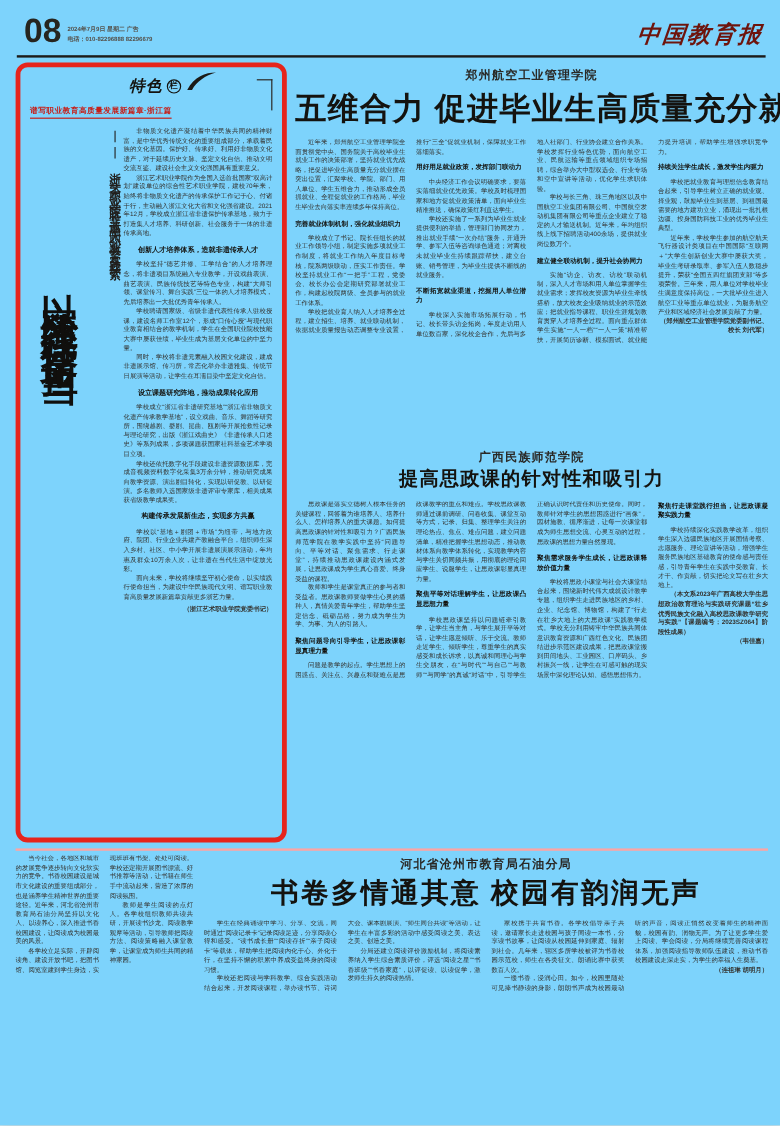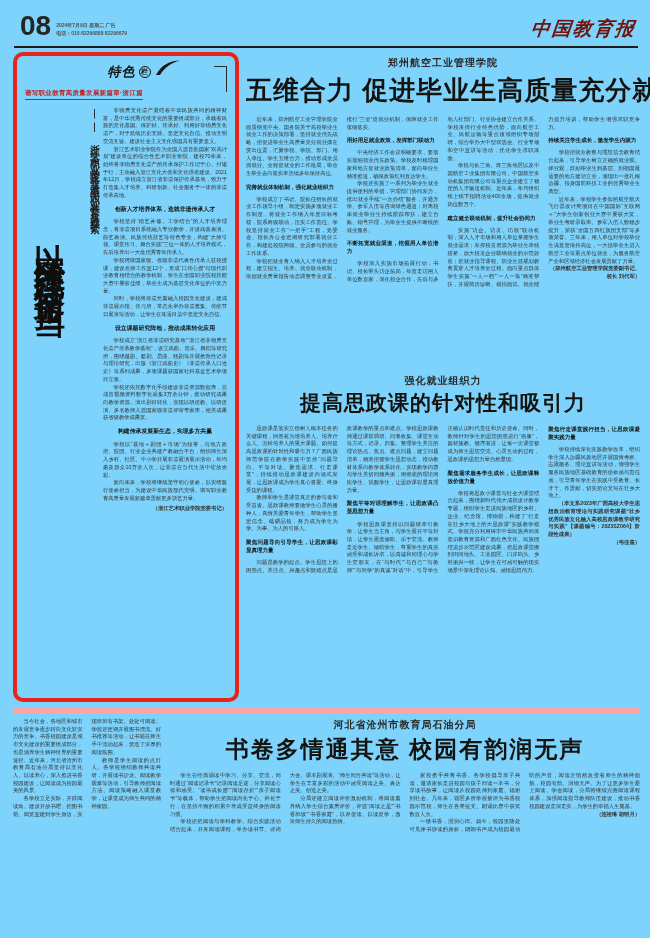--- a/index.html
+++ b/index.html
@@ -55,25 +55,25 @@
   .cols .subhead { font-size:5.5px; font-weight:bold; margin:5px 0; color:#14130f; break-inside:avoid; }
   .cols .byline { text-align:right; text-indent:0; font-weight:bold; }
   .cols .note { font-weight:bold; }
 
   .article-zz { position:absolute; left:246px; top:56px; width:394px; height:314px; }
   .article-zz .headline { font-size:26px; letter-spacing:1px; margin:3px 0 8px; }
   .article-zz .cols { columns:4; height:252px; }
 
   .article-gx { position:absolute; left:246px; top:374px; width:394px; height:330px; }
   .article-gx .headline-1 { font-size:22px; margin-top:2px; }
-  .article-gx .headline-2 { font-size:21px; letter-spacing:1px; margin:1px 0 8px; }
+  .article-gx .headline-2 { font-size:16px; letter-spacing:1px; margin:1px 0 8px; }
   .article-gx .cols { columns:4; height:246px; }
 
   .article-cz { position:absolute; left:13px; top:707px; width:627px; height:226px;
-                border-top:7px solid #fca5a5; padding-top:4px; display:flex; gap:9px; }
+                border-top:2px solid #fca5a5; padding-top:4px; display:flex; gap:9px; }
   .cz-left { width:148px; columns:2; column-gap:9px; height:218px; }
   .cz-right { flex:1; display:flex; flex-direction:column; }
   .cz-right .headline { font-size:23px; letter-spacing:2px; margin:2px 0 7px;text-align:center; }
   .cz-cols { columns:4; flex:1; }
 </style>
 </head>
 <body>
 
 <div class="page">
 
@@ -138,21 +138,21 @@
         <h4 class="subhead">建立健全联动机制，提升社会协同力</h4>
         <p class="para">实施“访企、访友、访校”联动机制，深入人才市场和用人单位掌握学生就业需求；发挥校友资源为毕业生牵线搭桥，放大校友企业吸纳就业的示范效应；把就业指导课程、职业生涯规划教育贯穿人才培养全过程。面向重点群体学生实施“一人一档”“一人一策”精准帮扶，开展简历诊断、模拟面试、就业能力提升培训，帮助学生增强求职竞争力。</p>
         <h4 class="subhead">持续关注学生成长，激发学生内驱力</h4>
         <p class="para">学校把就业教育与理想信念教育结合起来，引导学生树立正确的就业观、择业观，鼓励毕业生到基层、到祖国最需要的地方建功立业，涌现出一批扎根边疆、投身国防科技工业的优秀毕业生典型。</p>
         <p class="para">近年来，学校学生参加的航空航天飞行器设计类项目在中国国际“互联网＋”大学生创新创业大赛中屡获大奖，毕业生考研录取率、参军入伍人数稳步提升，荣获“全国五四红旗团支部”等多项荣誉。三年来，用人单位对学校毕业生满意度保持高位，一大批毕业生进入航空工业等重点单位就业，为服务航空产业和区域经济社会发展贡献了力量。</p>
         <p class="para byline">（郑州航空工业管理学院党委副书记、校长 刘代军）</p>
       </div>
   </div>
 
   <div class="article-gx">
-    <div class="kicker">强化就业组织力</div>
+    <div class="kicker">广西民族师范学院</div>
     <div class="headline headline-2">提高思政课的针对性和吸引力</div>
     <div class="cols">
         <p class="para">思政课是落实立德树人根本任务的关键课程，回答着为谁培养人、培养什么人、怎样培养人的重大课题。如何提高思政课的针对性和吸引力？广西民族师范学院在教学实践中坚持“问题导向、平等对话、聚焦需求、行走课堂”，持续推动思政课建设内涵式发展，让思政课成为学生真心喜爱、终身受益的课程。</p>
         <p class="para">教师和学生是课堂真正的参与者和受益者。思政课教师要做学生心灵的播种人，真情关爱青年学生，帮助学生坚定信念、砥砺品格，努力成为学生为学、为事、为人的引路人。</p>
         <h4 class="subhead">聚焦问题导向引导学生，让思政课彰显真理力量</h4>
         <p class="para">问题是教学的起点。学生思想上的困惑点、关注点、兴趣点和疑难点是思政课教学的重点和难点。学校思政课教师通过课前调研、问卷收集、课堂互动等方式，记录、归集、整理学生关注的理论热点、焦点、难点问题，建立问题清单，精准把握学生思想动态，推动教材体系向教学体系转化，实现教学内容与学生关切同频共振，用彻底的理论回应学生、说服学生，让思政课彰显真理力量。</p>
         <h4 class="subhead">聚焦平等对话理解学生，让思政课凸显思想力量</h4>
         <p class="para">学校思政课坚持以问题链牵引教学，让学生当主角，与学生展开平等对话，让学生愿意倾听、乐于交流。教师走近学生、倾听学生，尊重学生的真实感受和成长诉求，以真诚和同理心与学生交朋友，在“与时代”“与自己”“与教师”“与同学”的真诚“对话”中，引导学生正确认识时代责任和历史使命。同时，教师针对学生的思想困惑进行“画像”，因材施教、循序渐进，让每一次课堂都成为师生思想交流、心灵互动的过程，思政课的思想力量自然显现。</p>
         <h4 class="subhead">聚焦需求服务学生成长，让思政课释放价值力量</h4>
         <p class="para">学校将思政小课堂与社会大课堂结合起来，围绕新时代伟大成就设计教学专题，组织学生走进民族地区的乡村、企业、纪念馆、博物馆，构建了“行走在壮乡大地上的大思政课”实践教学模式。学校充分利用铸牢中华民族共同体意识教育资源和广西红色文化、民族团结进步示范区建设成果，把思政课堂搬到田间地头、工业园区、口岸码头、乡村振兴一线，让学生在可感可触的现实场景中深化理论认知、感悟思想伟力。</p>

